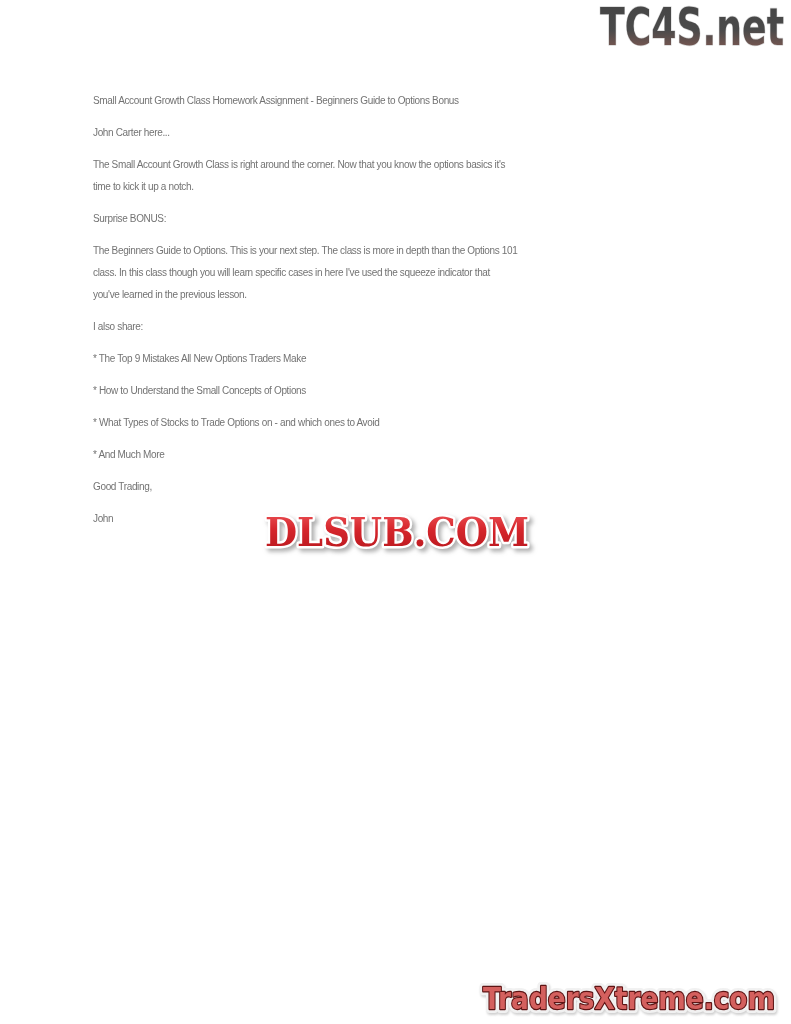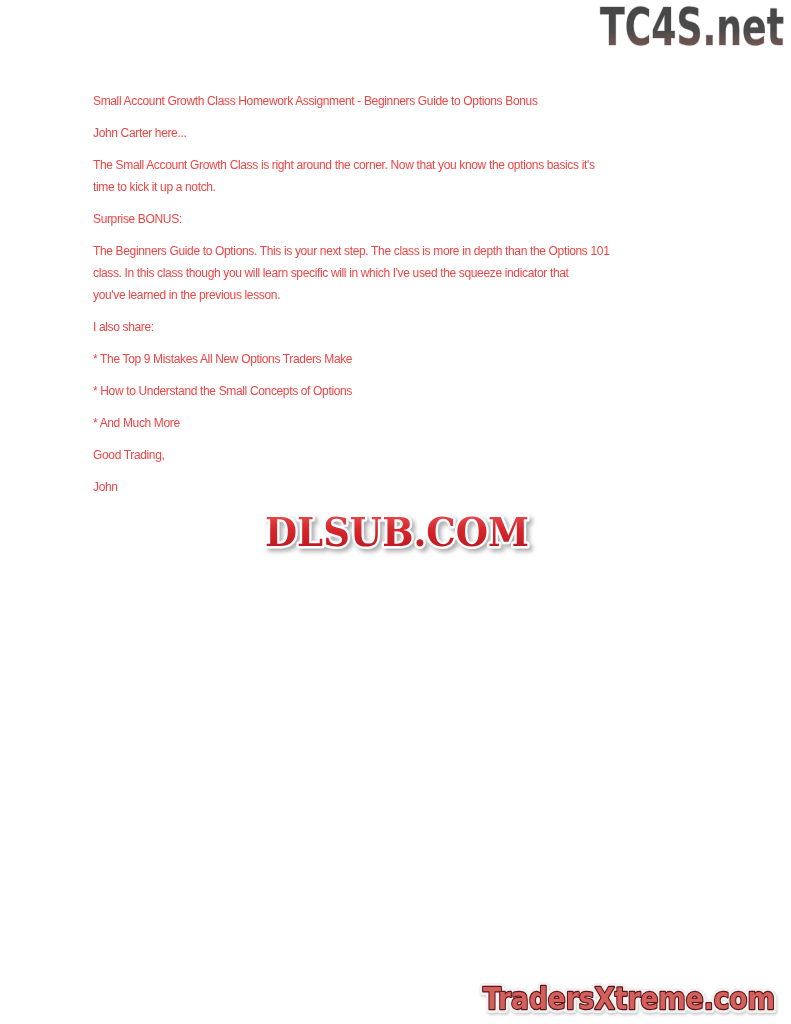--- a/index.html
+++ b/index.html
@@ -13,22 +13,22 @@
   .page {
     position: absolute; inset: 0;
     background: #ffffff;
     padding-left: 44px;
   }
   
   .doc {
     position: absolute;
     left: 93px; top: 90px;
     width: 640px;
-    color: #ef4444;
-    font-size: 12px;
+    color: #737373;
+    font-size: 10px;
     letter-spacing: -0.35px;
   }
   .para { margin: 0 0 10px 0; }
   .line {
     line-height: 22px;
     white-space: nowrap;
   }
   
   .wm-tc4s {
     position: absolute;
@@ -76,31 +76,34 @@
     </div>
     <div class="para">
       <div class="line">The Small Account Growth Class is right around the corner. Now that you know the options basics it's</div>
       <div class="line">time to kick it up a notch.</div>
     </div>
     <div class="para">
       <div class="line">Surprise BONUS:</div>
     </div>
     <div class="para">
       <div class="line">The Beginners Guide to Options. This is your next step. The class is more in depth than the Options 101</div>
-      <div class="line">class. In this class though you will learn specific will in which I've used the squeeze indicator that</div>
+      <div class="line">class. In this class though you will learn specific cases in here I've used the squeeze indicator that</div>
       <div class="line">you've learned in the previous lesson.</div>
     </div>
     <div class="para">
       <div class="line">I also share:</div>
     </div>
     <div class="para">
       <div class="line">* The Top 9 Mistakes All New Options Traders Make</div>
     </div>
     <div class="para">
       <div class="line">* How to Understand the Small Concepts of Options</div>
+    </div>
+    <div class="para">
+      <div class="line">* What Types of Stocks to Trade Options on - and which ones to Avoid</div>
     </div>
     <div class="para">
       <div class="line">* And Much More</div>
     </div>
     <div class="para">
       <div class="line">Good Trading,</div>
     </div>
     <div class="para">
       <div class="line">John</div>
     </div>

